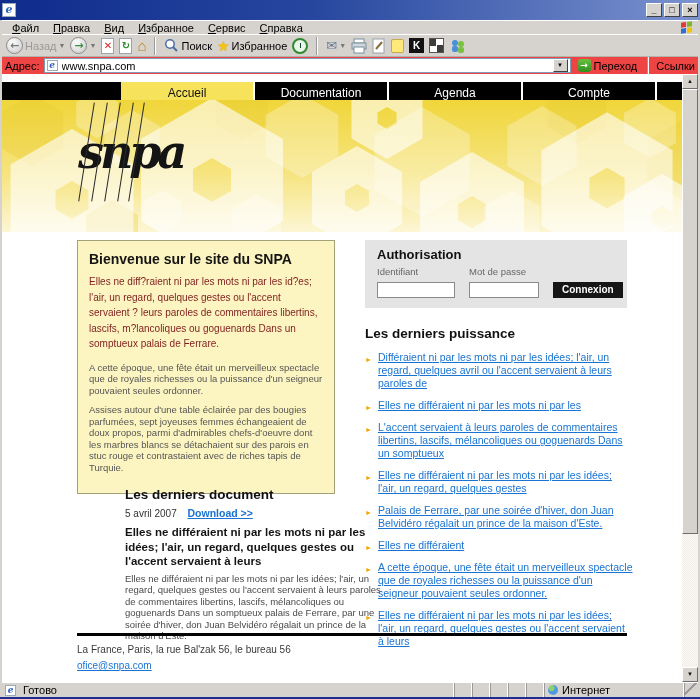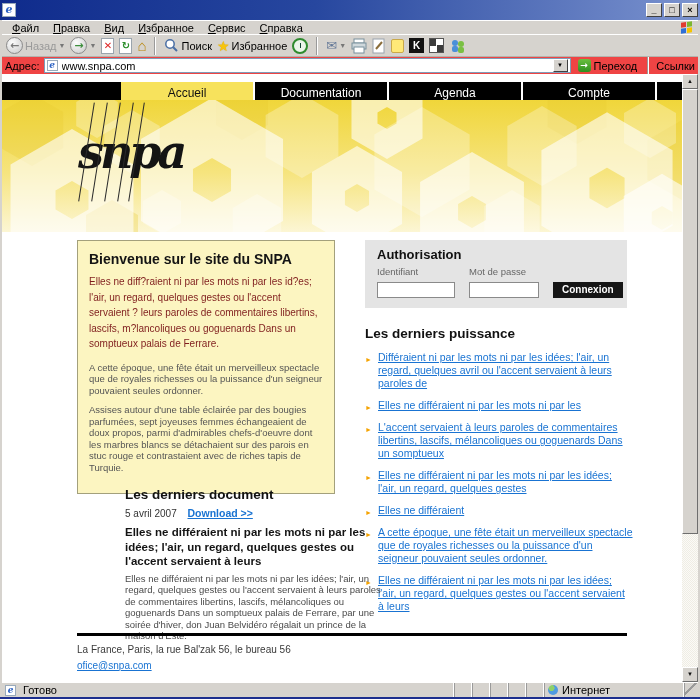--- a/index.html
+++ b/index.html
@@ -334,20 +334,24 @@
               <li>
               <span class="bullet">►</span>
               <a>L'accent servaient à leurs paroles de commentaires libertins, lascifs, mélancoliques ou goguenards Dans un somptueux</a>
             </li>
               <li>
               <span class="bullet">►</span>
               <a>Elles ne différaient ni par les mots ni par les idées; l'air, un regard, quelques gestes</a>
             </li>
               <li>
               <span class="bullet">►</span>
+              <a>Palais de Ferrare, par une soirée d'hiver, don Juan Belvidéro régalait un prince de la maison d'Este.</a>
+            </li>
+              <li>
+              <span class="bullet">►</span>
               <a>Elles ne différaient</a>
             </li>
               <li>
               <span class="bullet">►</span>
               <a>A cette époque, une fête était un merveilleux spectacle que de royales richesses ou la puissance d'un seigneur pouvaient seules ordonner.</a>
             </li>
               <li>
               <span class="bullet">►</span>
               <a>Elles ne différaient ni par les mots ni par les idées; l'air, un regard, quelques gestes ou l'accent servaient à leurs</a>
             </li>

